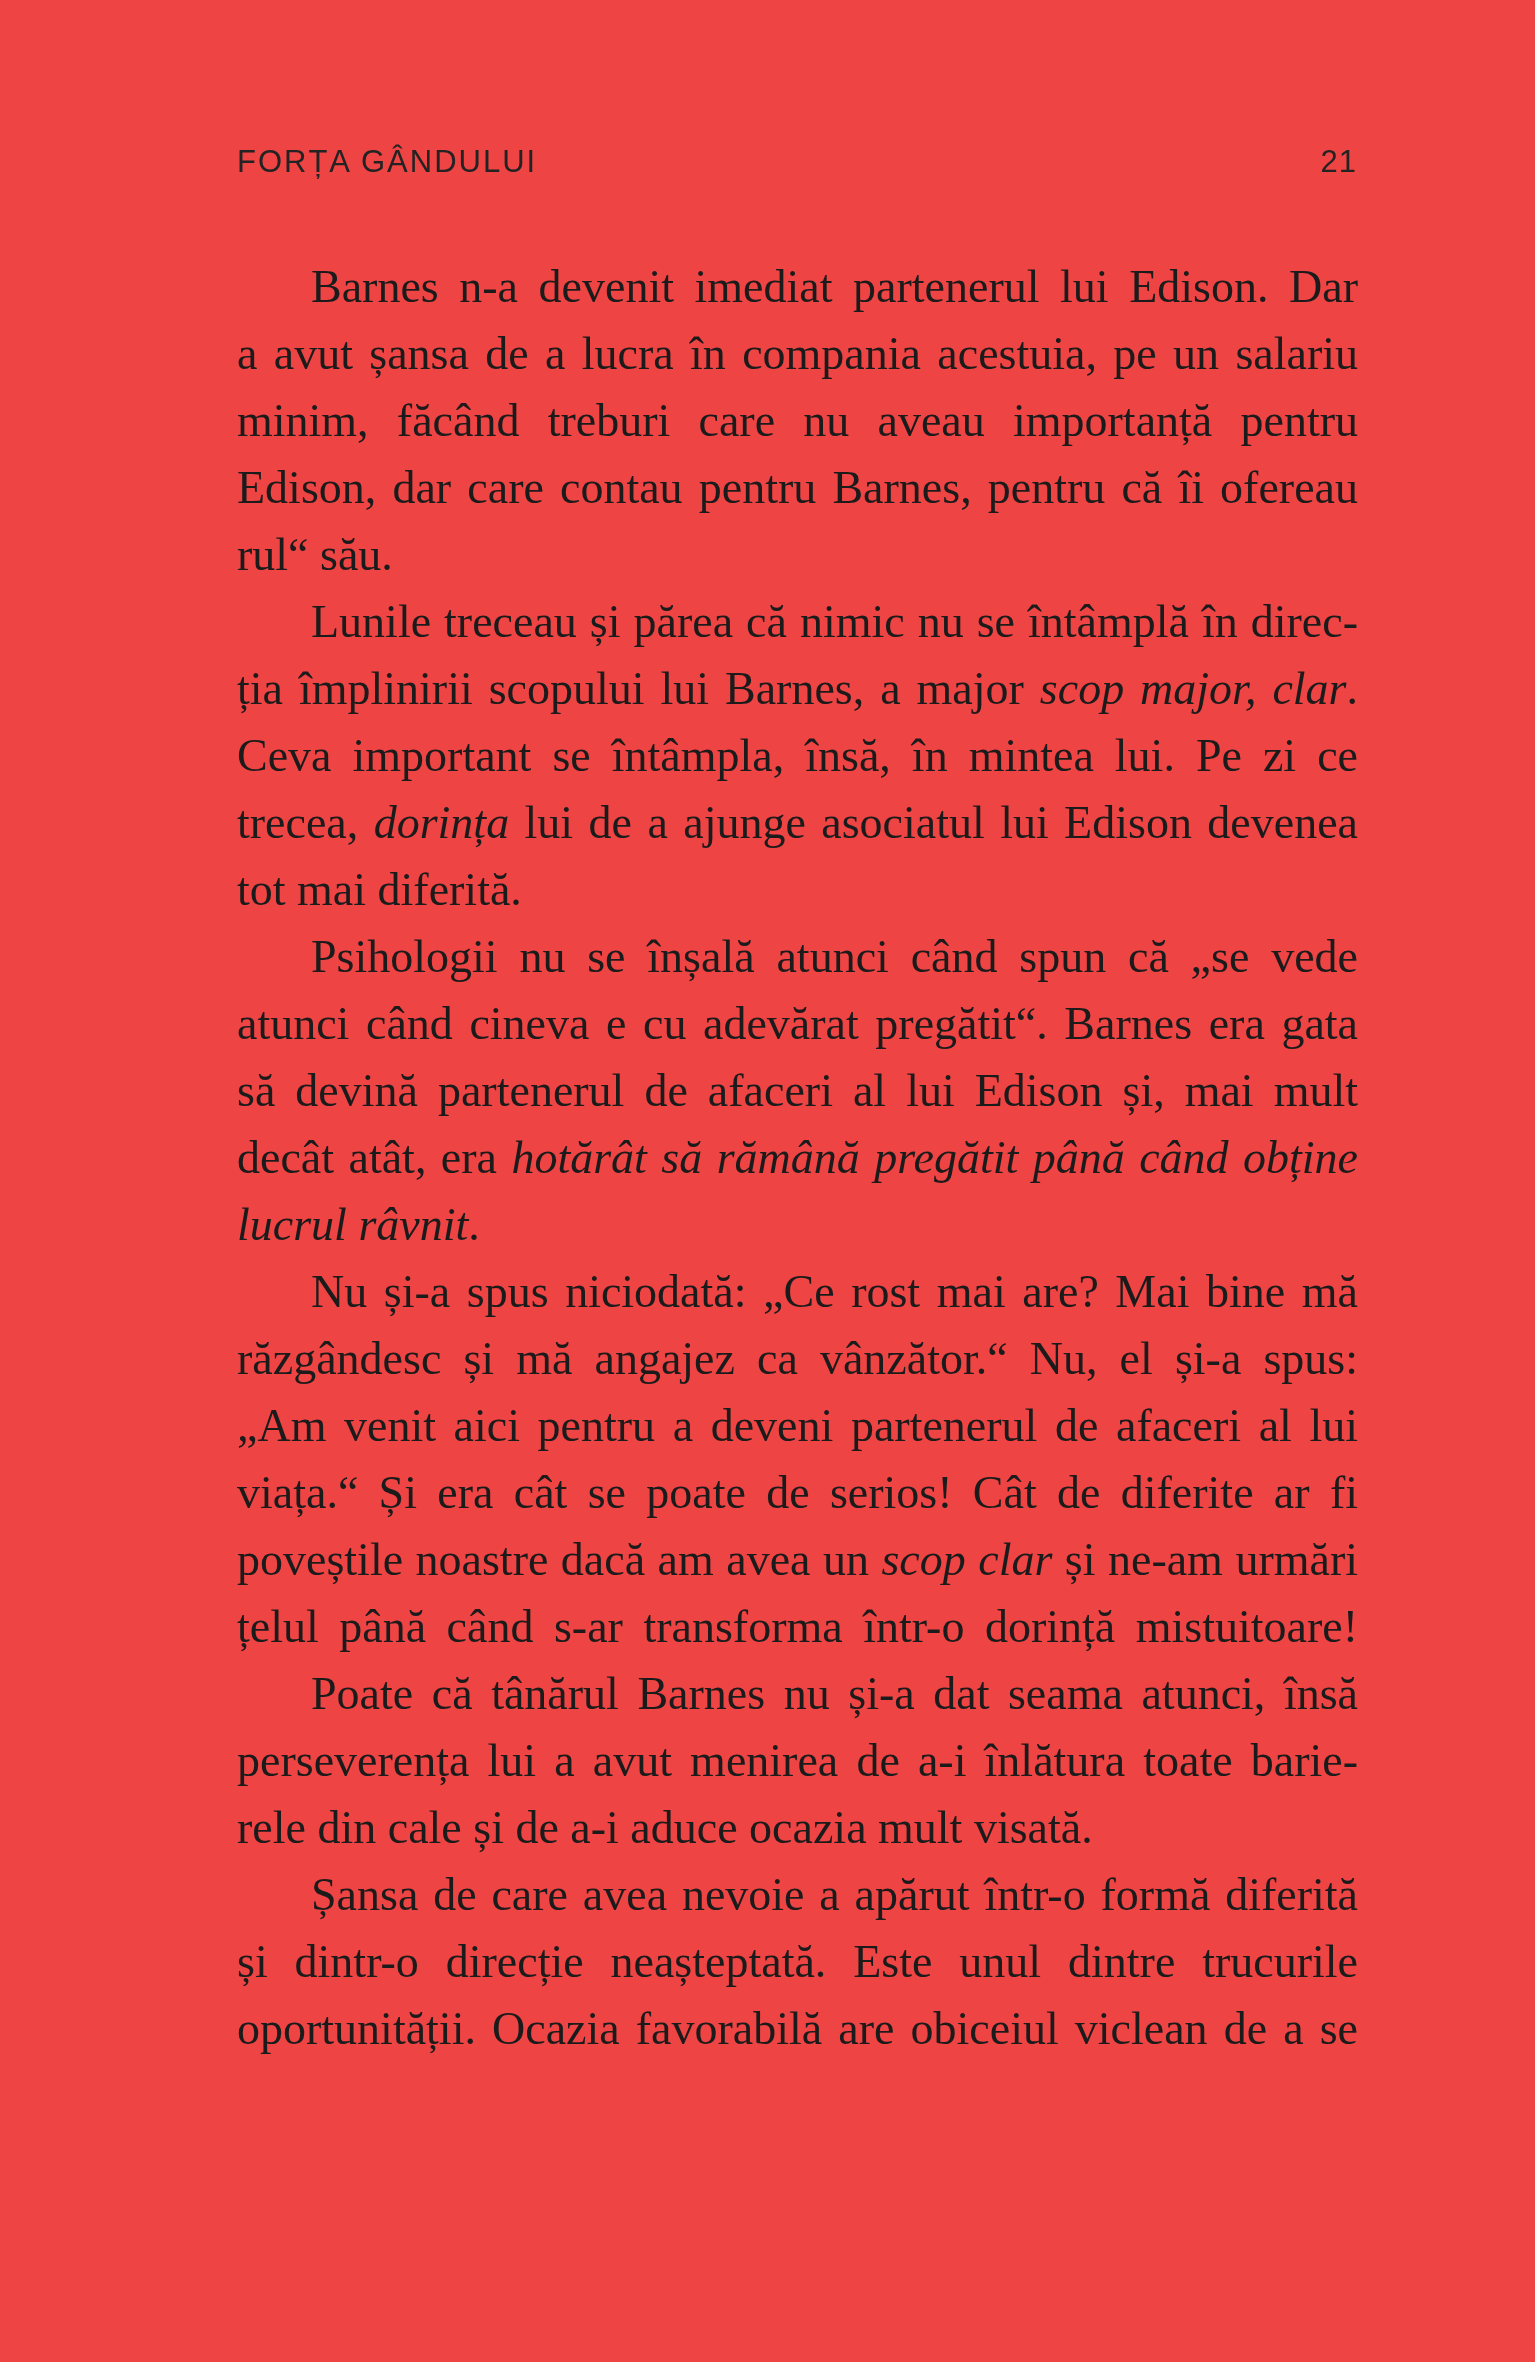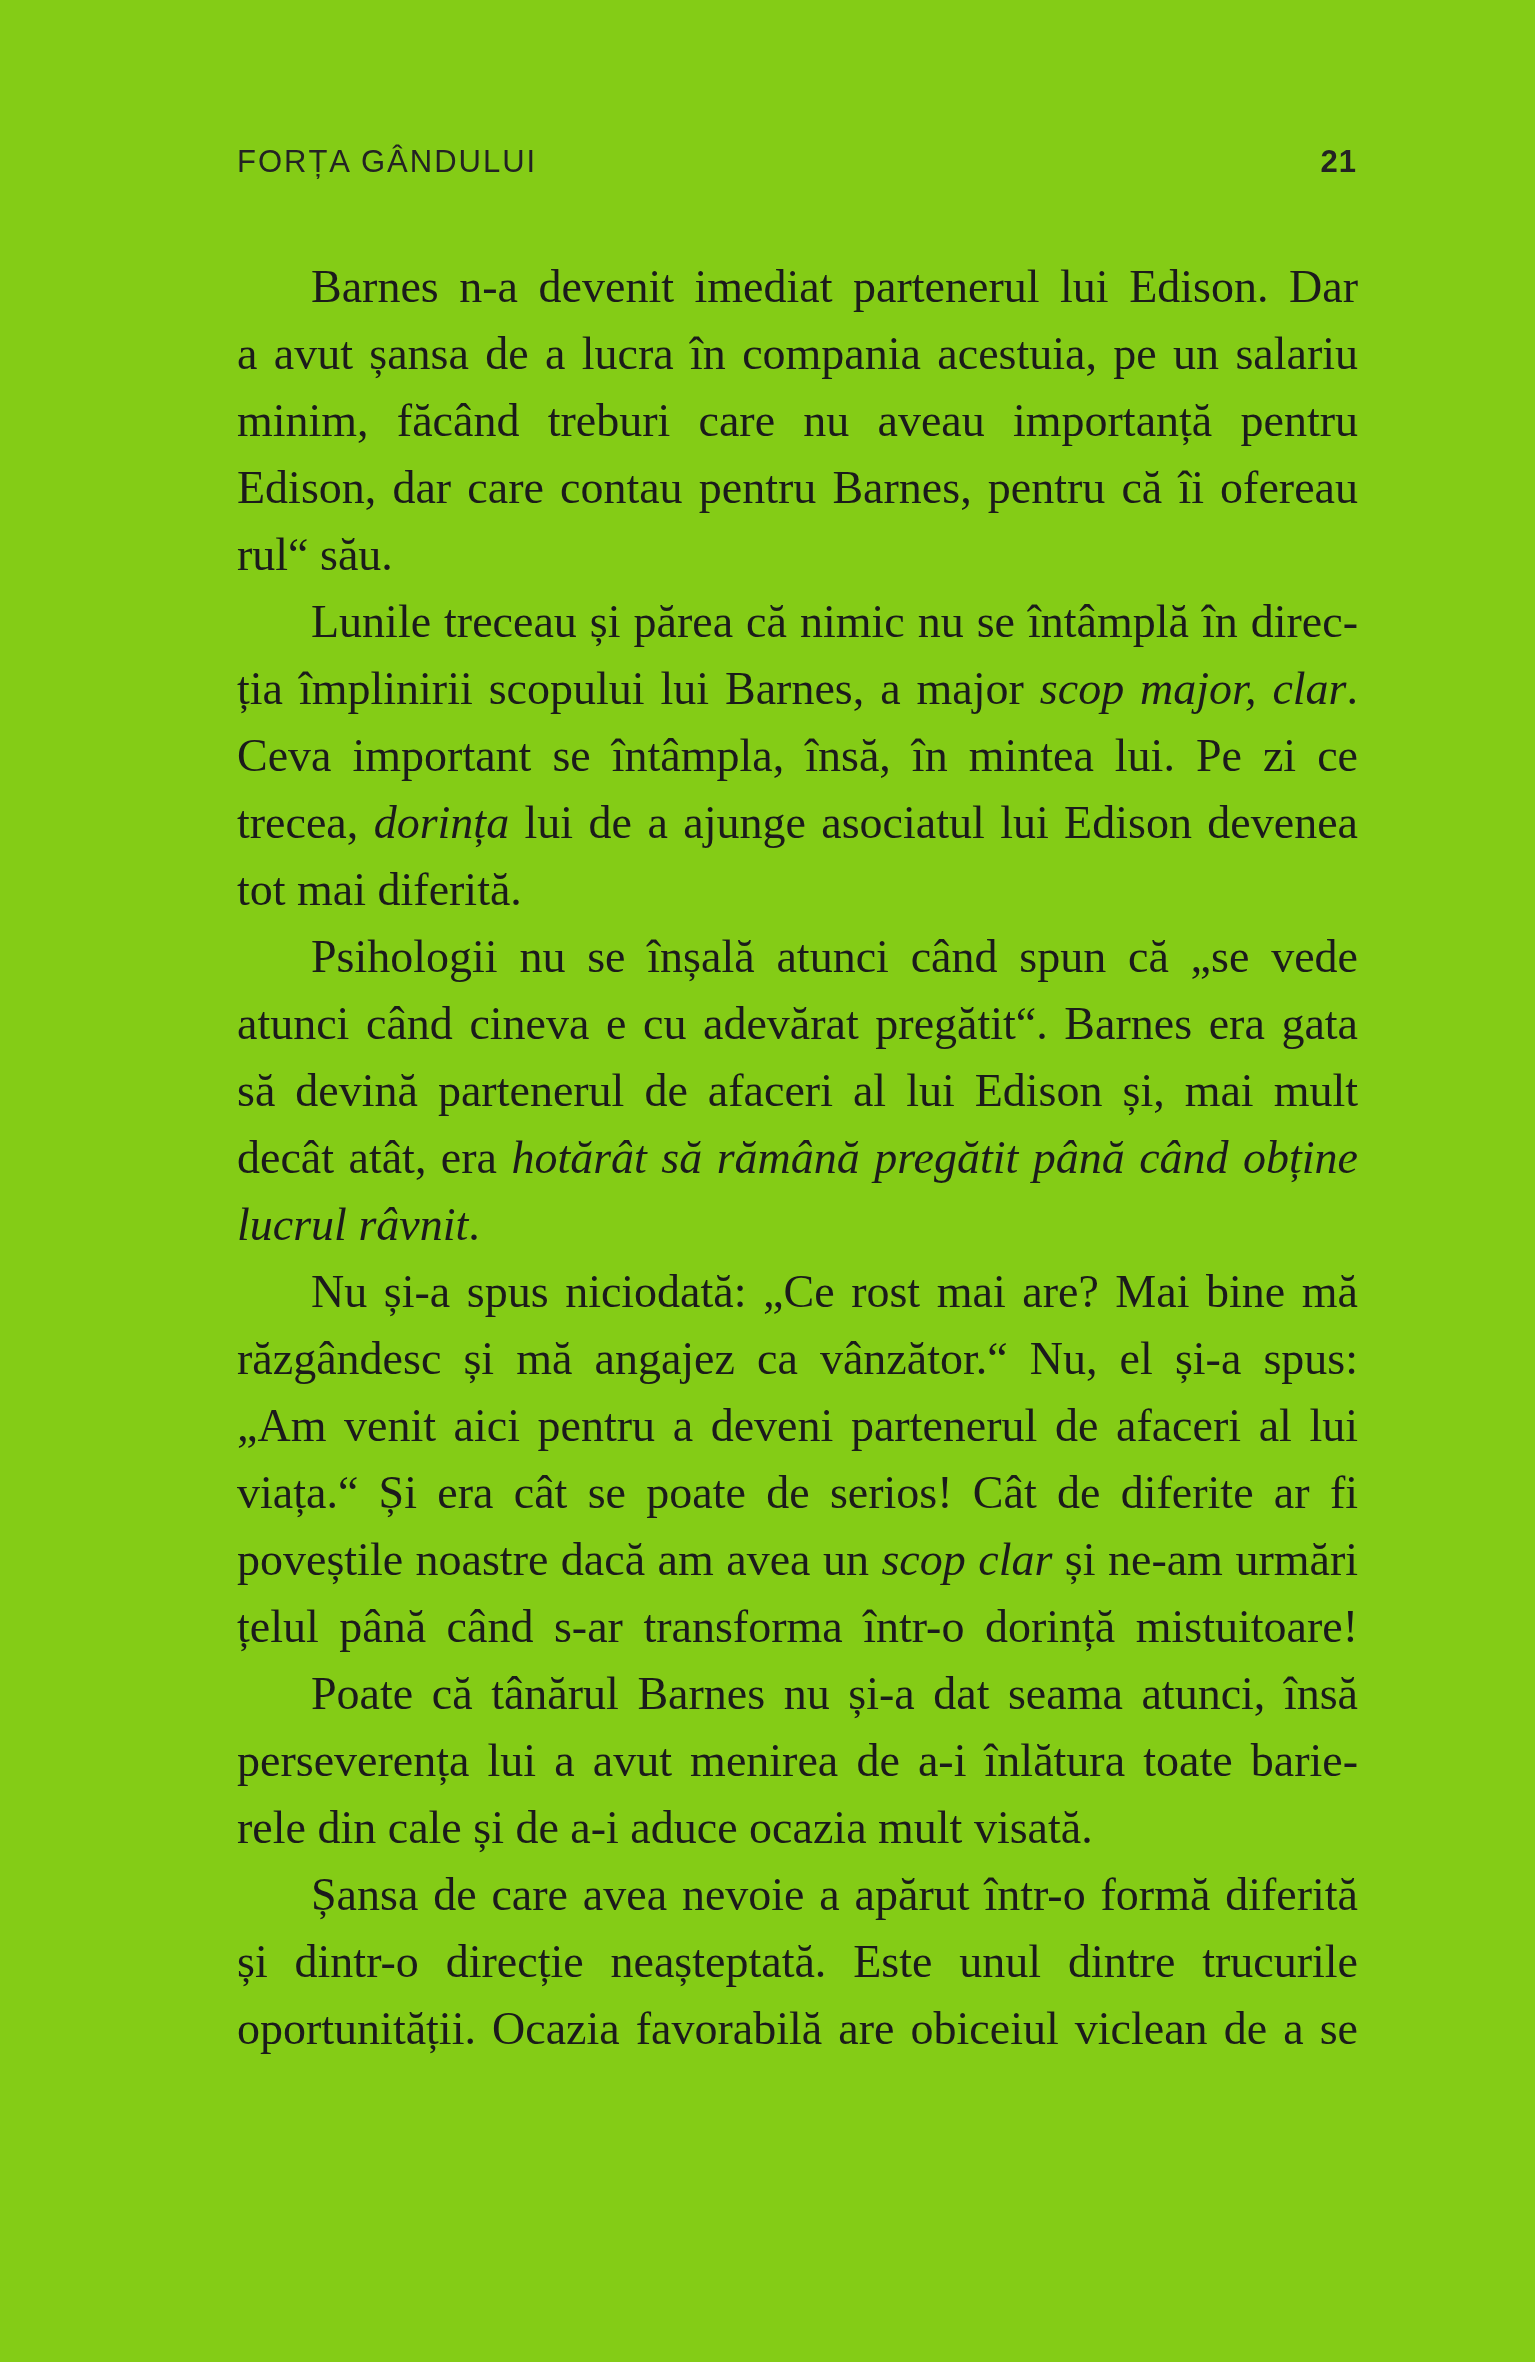--- a/index.html
+++ b/index.html
@@ -1,20 +1,20 @@
 <!DOCTYPE html>
 <html><head>
 <meta charset="utf-8">
 <style>
   html, body { margin: 0; padding: 0; }
   .page {
     position: relative;
     width: 1535px;
     height: 2362px;
-    background: #84cc16;
+    background: #ef4444;
     overflow: hidden;
     font-family: "Liberation Serif", "DejaVu Serif", serif;
     color: #1b1b1b;
   }
   .running-header {
     position: absolute;
     top: 146px;
     left: 237px;
     width: 1120px;
     display: flex;
@@ -25,21 +25,21 @@
     color: #232323;
   }
   .running-title {
     font-size: 31px;
     letter-spacing: 2px;
     font-weight: 400;
   }
   .page-number {
     font-size: 31px;
     letter-spacing: 1px;
-    font-weight: 700;
+    font-weight: 400;
     text-align: right;
   }
   .text-block {
     position: absolute;
     top: 253px;
     left: 237px;
     width: 1121px;
   }
   .paragraph { margin: 0; padding: 0; }
   .line {

